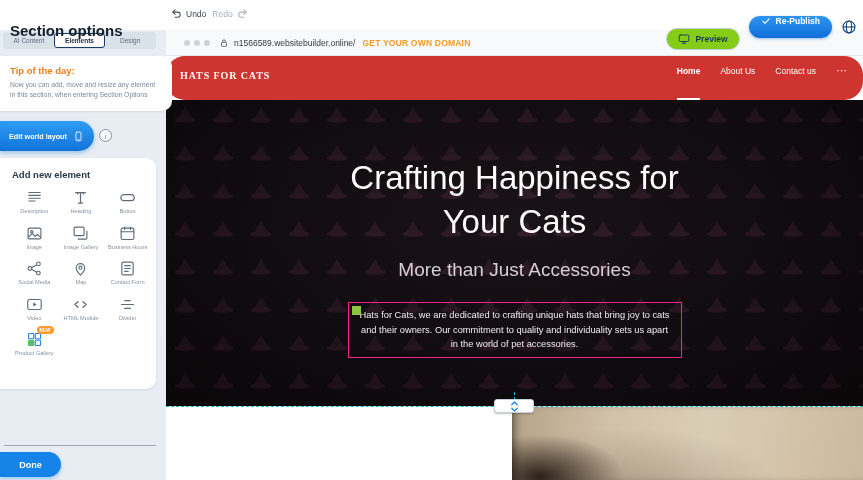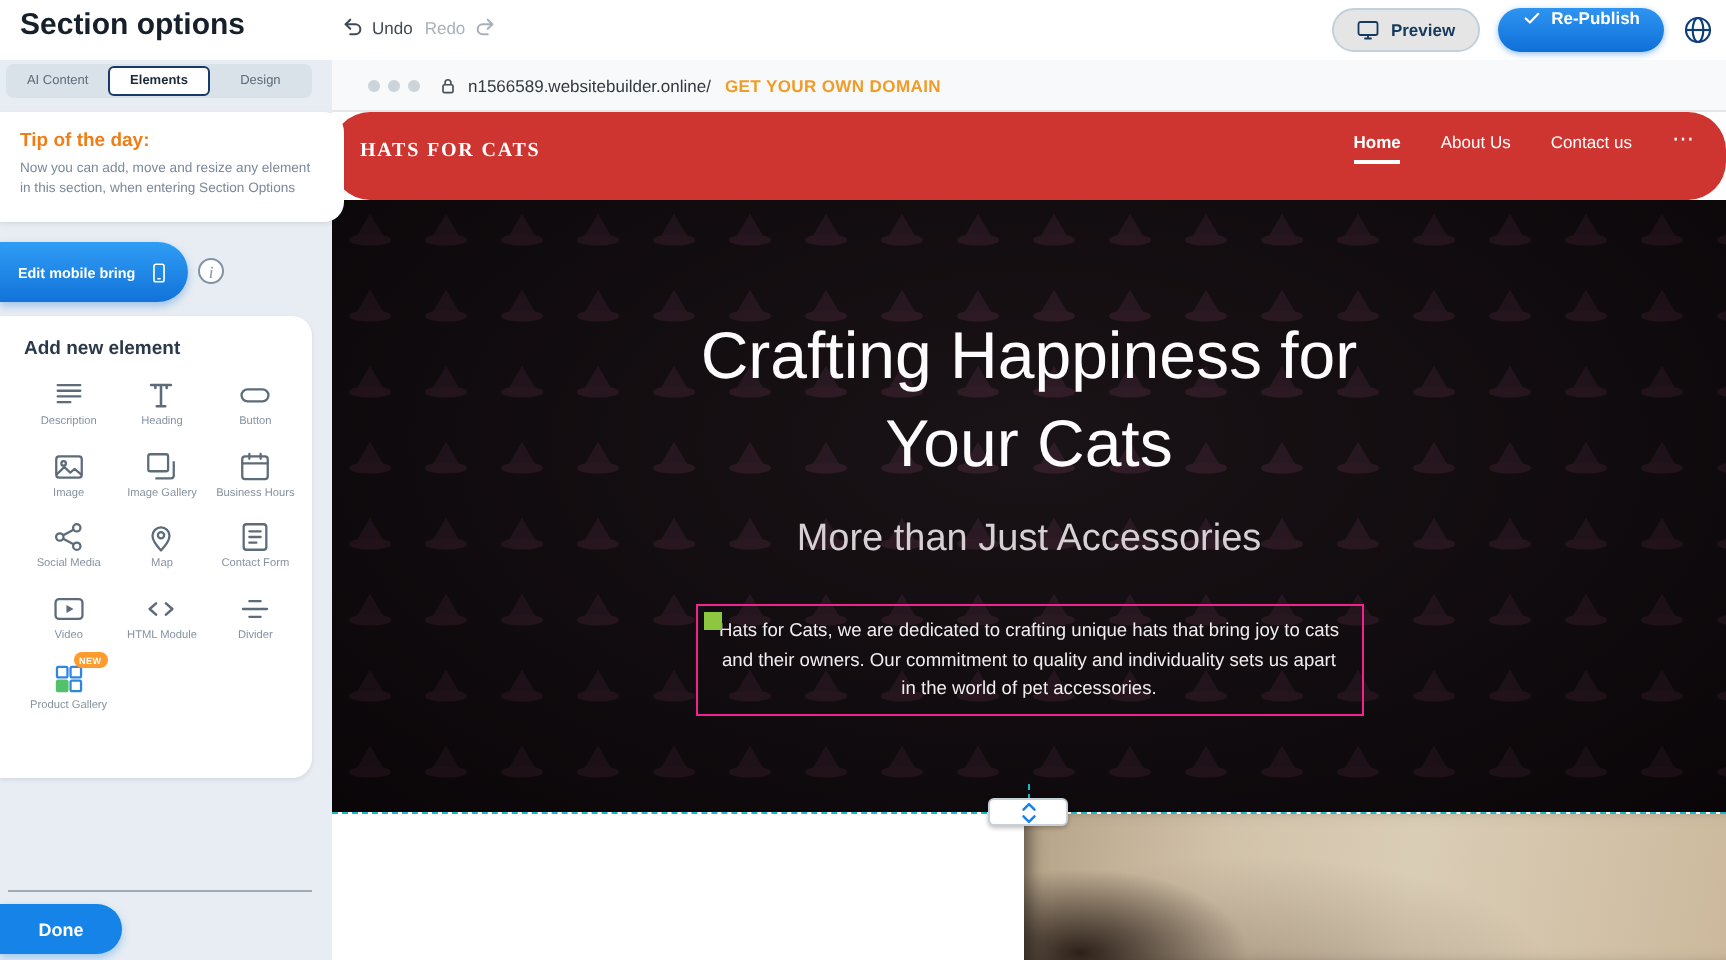--- a/index.html
+++ b/index.html
@@ -1,26 +1,26 @@
 <!DOCTYPE html>
 <html><head>
 <meta charset="utf-8">
 <style>
   * { margin:0; padding:0; box-sizing:border-box; }
   html,body { width:863px; height:480px; }
   body { position:relative; overflow:hidden; background:#fff; font-family:"Liberation Sans",sans-serif; }
 
   
   .topbar { position:absolute; left:0; top:0; width:863px; height:30px; background:#fff; z-index:6; }
-  .topbar-title { position:absolute; left:10px; top:4px; font-size:15px; font-weight:700; color:#15202b; }
+  .topbar-title { position:absolute; left:10px; top:22px; font-size:15px; font-weight:700; color:#15202b; }
   .history { position:absolute; left:171px; top:8px; display:flex; align-items:center; gap:6px; font-size:8.5px; color:#3f4a55; }
   .history .h-item { display:flex; align-items:center; gap:4px; cursor:pointer; }
   .history .redo { color:#a7b0b9; }
   .top-actions { position:absolute; right:6px; top:4px; display:flex; align-items:center; gap:9px; }
-  .btn-preview { display:flex; align-items:center; gap:5px; height:22px; padding:0 11px; border:1px solid #bfd0df; border-radius:12px; background:#e5e5e5; color:#163a5f; font-size:8.5px; font-weight:600; cursor:pointer; }
+  .btn-preview { display:flex; align-items:center; gap:5px; height:22px; padding:0 11px; border:1px solid #bfd0df; border-radius:12px; background:#84cc16; color:#163a5f; font-size:8.5px; font-weight:600; cursor:pointer;margin-top:24px; }
   .btn-republish { display:flex; align-items:flex-start; gap:5px; height:22px; padding:0 12px; border-radius:12px; background:linear-gradient(180deg,#2e95f2,#0f6fd8); color:#fff; font-size:8.5px; font-weight:700; box-shadow:0 1px 3px rgba(21,110,220,.45); cursor:pointer; }
 
   
   .sidebar { position:absolute; left:0; top:30px; width:166px; height:450px; background:#e8edf3; z-index:5; }
   .tabs { position:absolute; left:3px; top:2px; width:153px; height:17px; background:#d9e1e9; border-radius:4px; display:flex; padding:1px; }
   .tab { flex:1; display:flex; align-items:center; justify-content:center; font-size:6.5px; color:#5c6b7b; border-radius:3px; cursor:pointer; }
   .tab.active { background:#fff; border:1px solid #173a6b; color:#1c2a39; font-weight:700; }
 
   .tip-card { position:absolute; left:0; top:26px; width:172px; background:#fff; border-radius:0 10px 10px 0; padding:9px 10px 11px; box-shadow:0 1px 2px rgba(30,50,70,.10); }
   .tip-title { font-size:9.5px; font-weight:700; color:#ee7e17; }
@@ -44,21 +44,21 @@
   .browser-bar { position:absolute; left:0; top:0; width:697px; height:26px; background:#f7f9fa; border-bottom:1px solid #e3e7ea; display:flex; align-items:center; padding-left:18px; }
   .dots { display:flex; gap:4px; margin-right:9px; }
   .dot { width:6px; height:6px; border-radius:50%; background:#ccd3d9; }
   .url { font-size:8.5px; color:#33393f; margin-left:5px; cursor:text; }
   .domain-cta { font-size:8.5px; font-weight:700; color:#f09c27; margin-left:7px; letter-spacing:.2px; cursor:pointer; }
 
   .site { position:absolute; left:0; top:26px; width:697px; height:424px; }
   .site-header { position:absolute; left:0; top:0; width:697px; height:44px; background:#cf3530;border-radius:19px; }
   .logo { position:absolute; left:14px; top:14px; color:#fff; font-family:"Liberation Serif",serif; font-weight:700; font-size:10px; letter-spacing:.9px; cursor:pointer; }
   .nav { position:absolute; right:16px; top:10px; display:flex; align-items:flex-start; gap:20px; color:#fff; font-size:8.5px; }
-  .nav-item { padding-bottom:4px; cursor:pointer; }
+  .nav-item { padding-bottom:22px; cursor:pointer; }
   .nav-item.active { border-bottom:2px solid #fff; font-weight:700; }
   .nav-more { font-size:11px; line-height:8px; cursor:pointer; }
 
   .hero { position:absolute; left:0; top:44px; width:697px; height:306px; background:#130c10; overflow:hidden; }
   .hero-pattern { position:absolute; inset:0; }
   .hero-vignette { position:absolute; inset:0; background:radial-gradient(ellipse at 50% 40%, rgba(255,255,255,.03), rgba(0,0,0,.45)); }
   .hero-content { position:absolute; inset:0; display:flex; flex-direction:column; align-items:center; text-align:center; color:#fff; }
   .hero-title { margin-top:56px; font-size:33px; line-height:1.32; font-weight:400; color:#fdfbfc; cursor:pointer; }
   .hero-sub { margin-top:16px; font-size:19px; color:#d6cfd3; cursor:pointer; }
   .hero-para-box { position:relative; margin-top:21px; width:334px; border:1.5px solid #f2238e; padding:5px 10px 6px; cursor:pointer; }
@@ -128,21 +128,21 @@
     <div class="tab active">Elements</div>
     <div class="tab">Design</div>
   </div>
 
   <div class="tip-card">
     <div class="tip-title">Tip of the day:</div>
     <div class="tip-body">Now you can add, move and resize any element in this section, when entering Section Options</div>
   </div>
 
   <div class="edit-mobile">
-    <span>Edit mobile bring</span>
+    <span>Edit world layout</span>
     <svg width="11" height="15" viewBox="0 0 24 24" fill="none" stroke="#fff" stroke-width="1.8" stroke-linecap="round">
         <rect x="6.5" y="2.5" width="11" height="19" rx="2.2"></rect>
         <path d="M10.8 18.3h2.4"></path>
       </svg>
   </div>
   <div class="info-dot">i</div>
 
   <div class="add-card">
     <div class="add-title">Add new element</div>
     <div class="el-grid">

